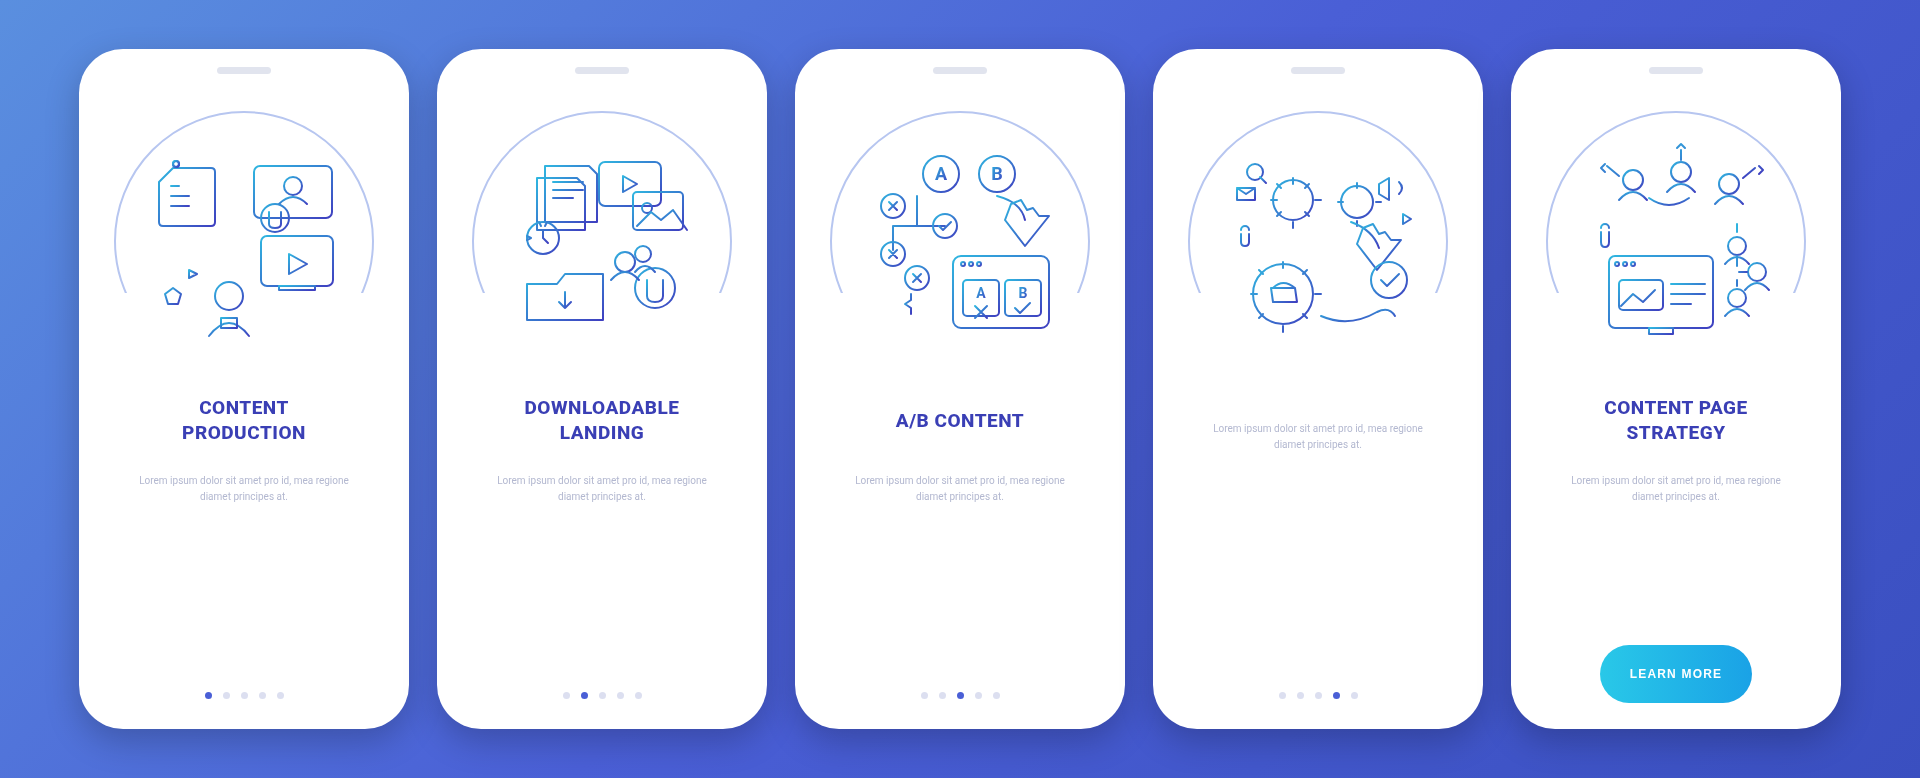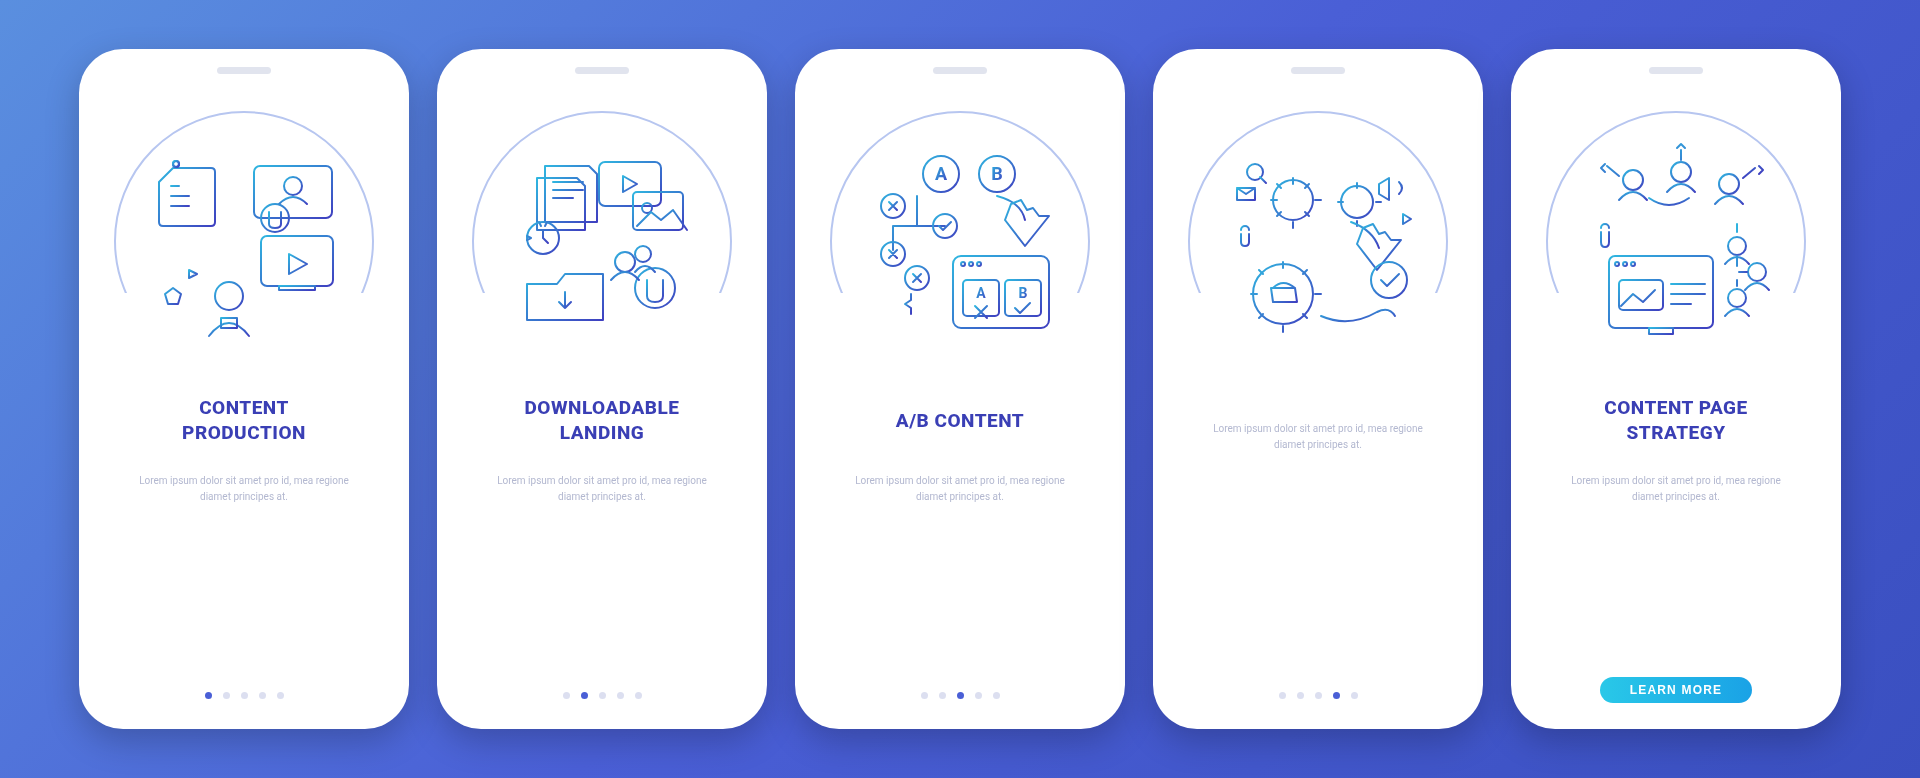--- a/index.html
+++ b/index.html
@@ -77,21 +77,21 @@
   }
   .dot {
     width: 7px; height: 7px;
     border-radius: 50%;
     background: #dcdff0;
   }
   .dot.active { background: #4a5fd6; }
   .cta {
     position: absolute;
     bottom: 26px;
-    padding: 6px 30px;
+    padding: 22px 30px;
     border-radius: 999px;
     background: linear-gradient(90deg, #29c8e8, #1aa2e6);
     color: #fff;
     font-size: 12px;
     font-weight: 700;
     letter-spacing: 1.2px;
     border: none;
     cursor: pointer;
   }
 </style>

